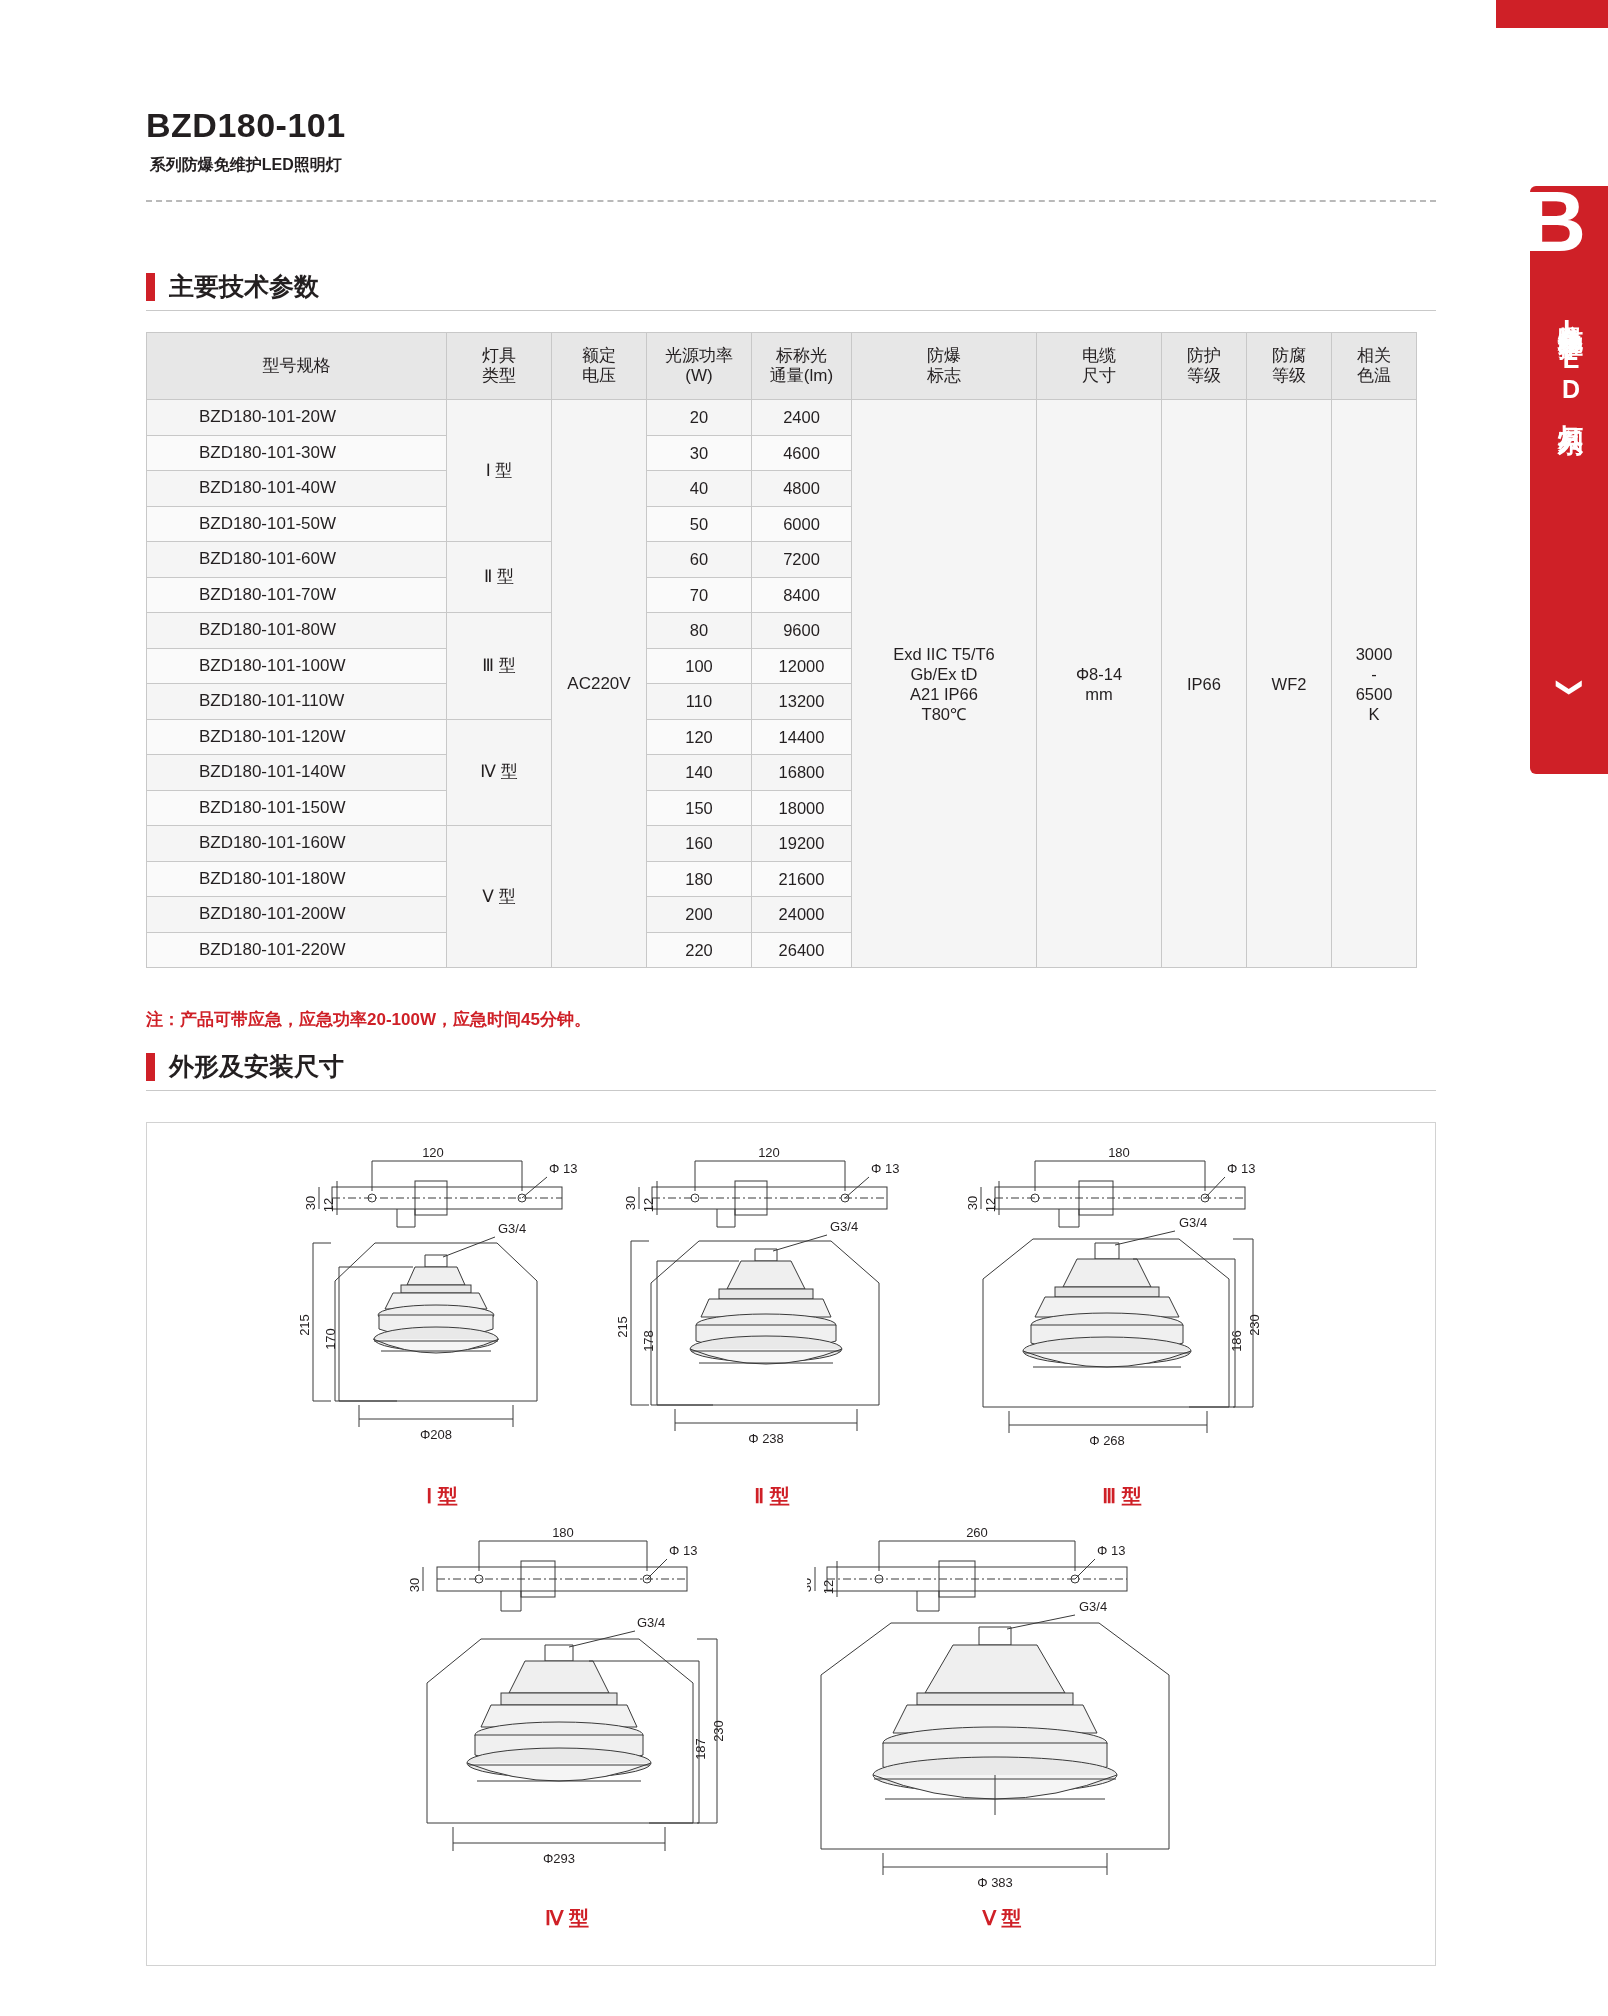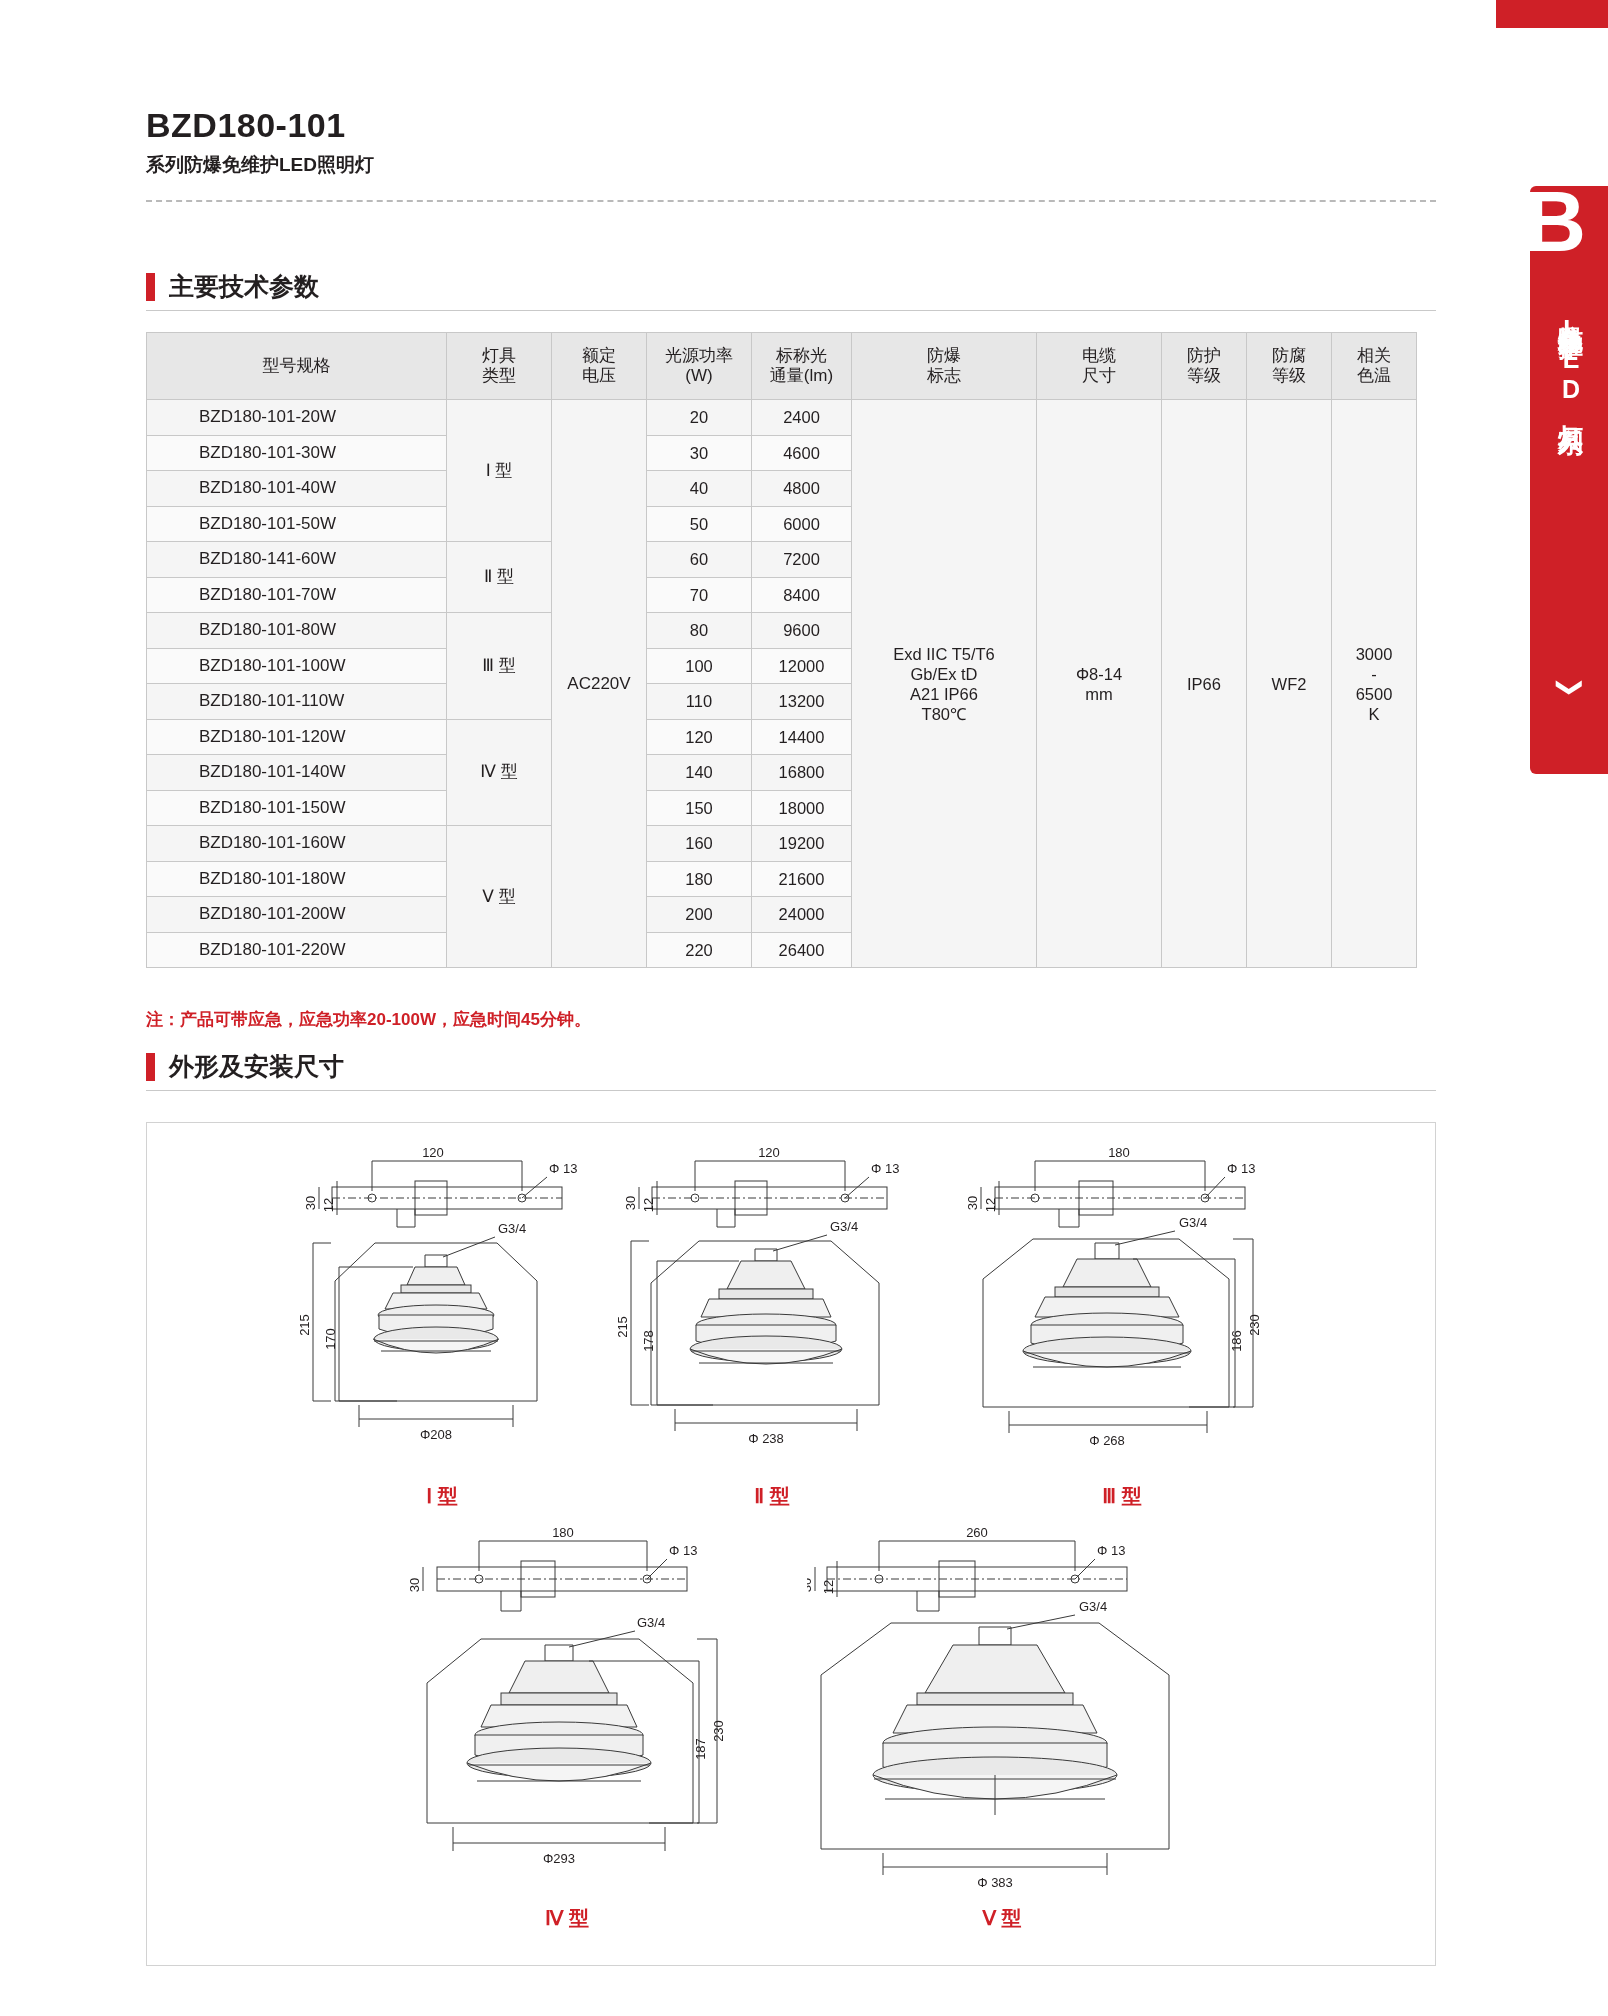--- a/index.html
+++ b/index.html
@@ -90,25 +90,26 @@
     top: 96px;
   }
   .title-main {
     font-size: 34px;
     font-weight: bold;
     letter-spacing: 0.5px;
     color: #231f20;
     line-height: 42px;
   }
   .title-sub {
-    font-size: 19px;
+    font-size: 16px;
     font-weight: bold;
     color: #231f20;
     line-height: 34px;
     margin-top: 2px;
+    text-align: center;
   }
   .dash-rule {
     position: absolute;
     left: 146px;
     top: 192px;
     width: 1290px;
     border-top: 2px dashed #b9b9b9;
   }
 
   
@@ -291,21 +292,21 @@
         <td class="model">BZD180-101-40W</td>
         <td>40</td>
         <td>4800</td>
       </tr>
       <tr>
         <td class="model">BZD180-101-50W</td>
         <td>50</td>
         <td>6000</td>
       </tr>
       <tr>
-        <td class="model">BZD180-141-60W</td>
+        <td class="model">BZD180-101-60W</td>
         <td class="lamp span" rowspan="2">Ⅱ 型</td>
         <td>60</td>
         <td>7200</td>
       </tr>
       <tr>
         <td class="model">BZD180-101-70W</td>
         <td>70</td>
         <td>8400</td>
       </tr>
       <tr>

